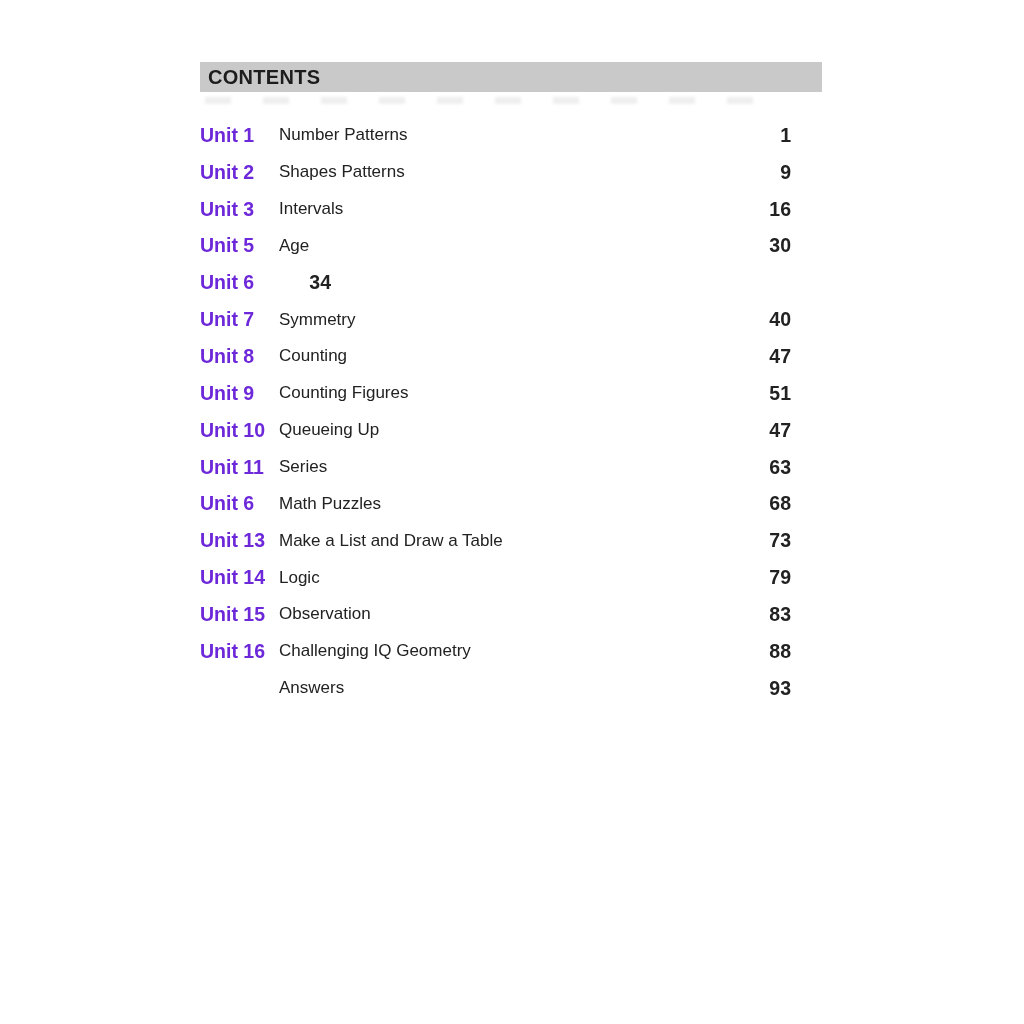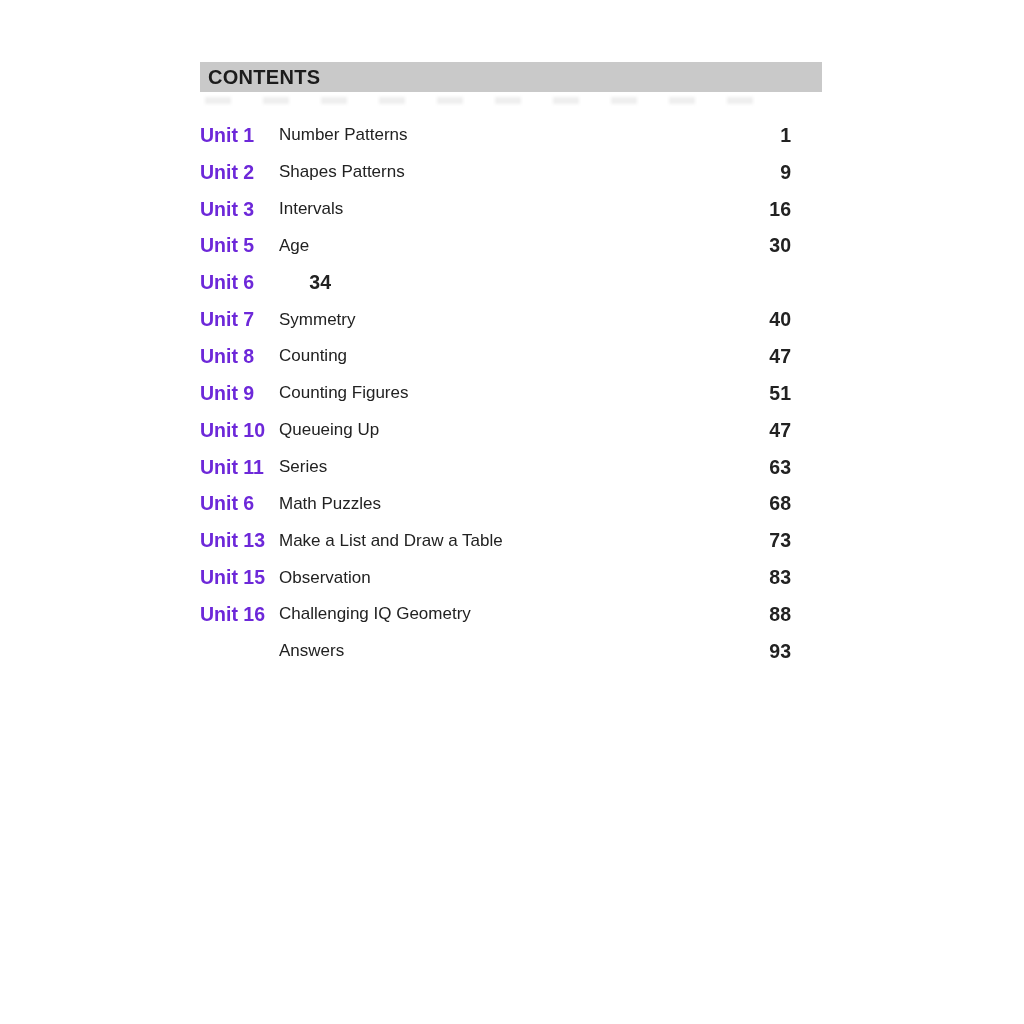--- a/index.html
+++ b/index.html
@@ -147,20 +147,25 @@
         <span class="unit">Unit 6</span>
         <span class="title">Math Puzzles</span>
         <span class="pagenum">68</span>
       </div>
       <div class="toc-row">
         <span class="unit">Unit 13</span>
         <span class="title">Make a List and Draw a Table</span>
         <span class="pagenum">73</span>
       </div>
       <div class="toc-row">
+        <span class="unit">Unit 14</span>
+        <span class="title">Logic</span>
+        <span class="pagenum">79</span>
+      </div>
+      <div class="toc-row">
         <span class="unit">Unit 15</span>
         <span class="title">Observation</span>
         <span class="pagenum">83</span>
       </div>
       <div class="toc-row">
         <span class="unit">Unit 16</span>
         <span class="title">Challenging IQ Geometry</span>
         <span class="pagenum">88</span>
       </div>
       <div class="toc-row">

